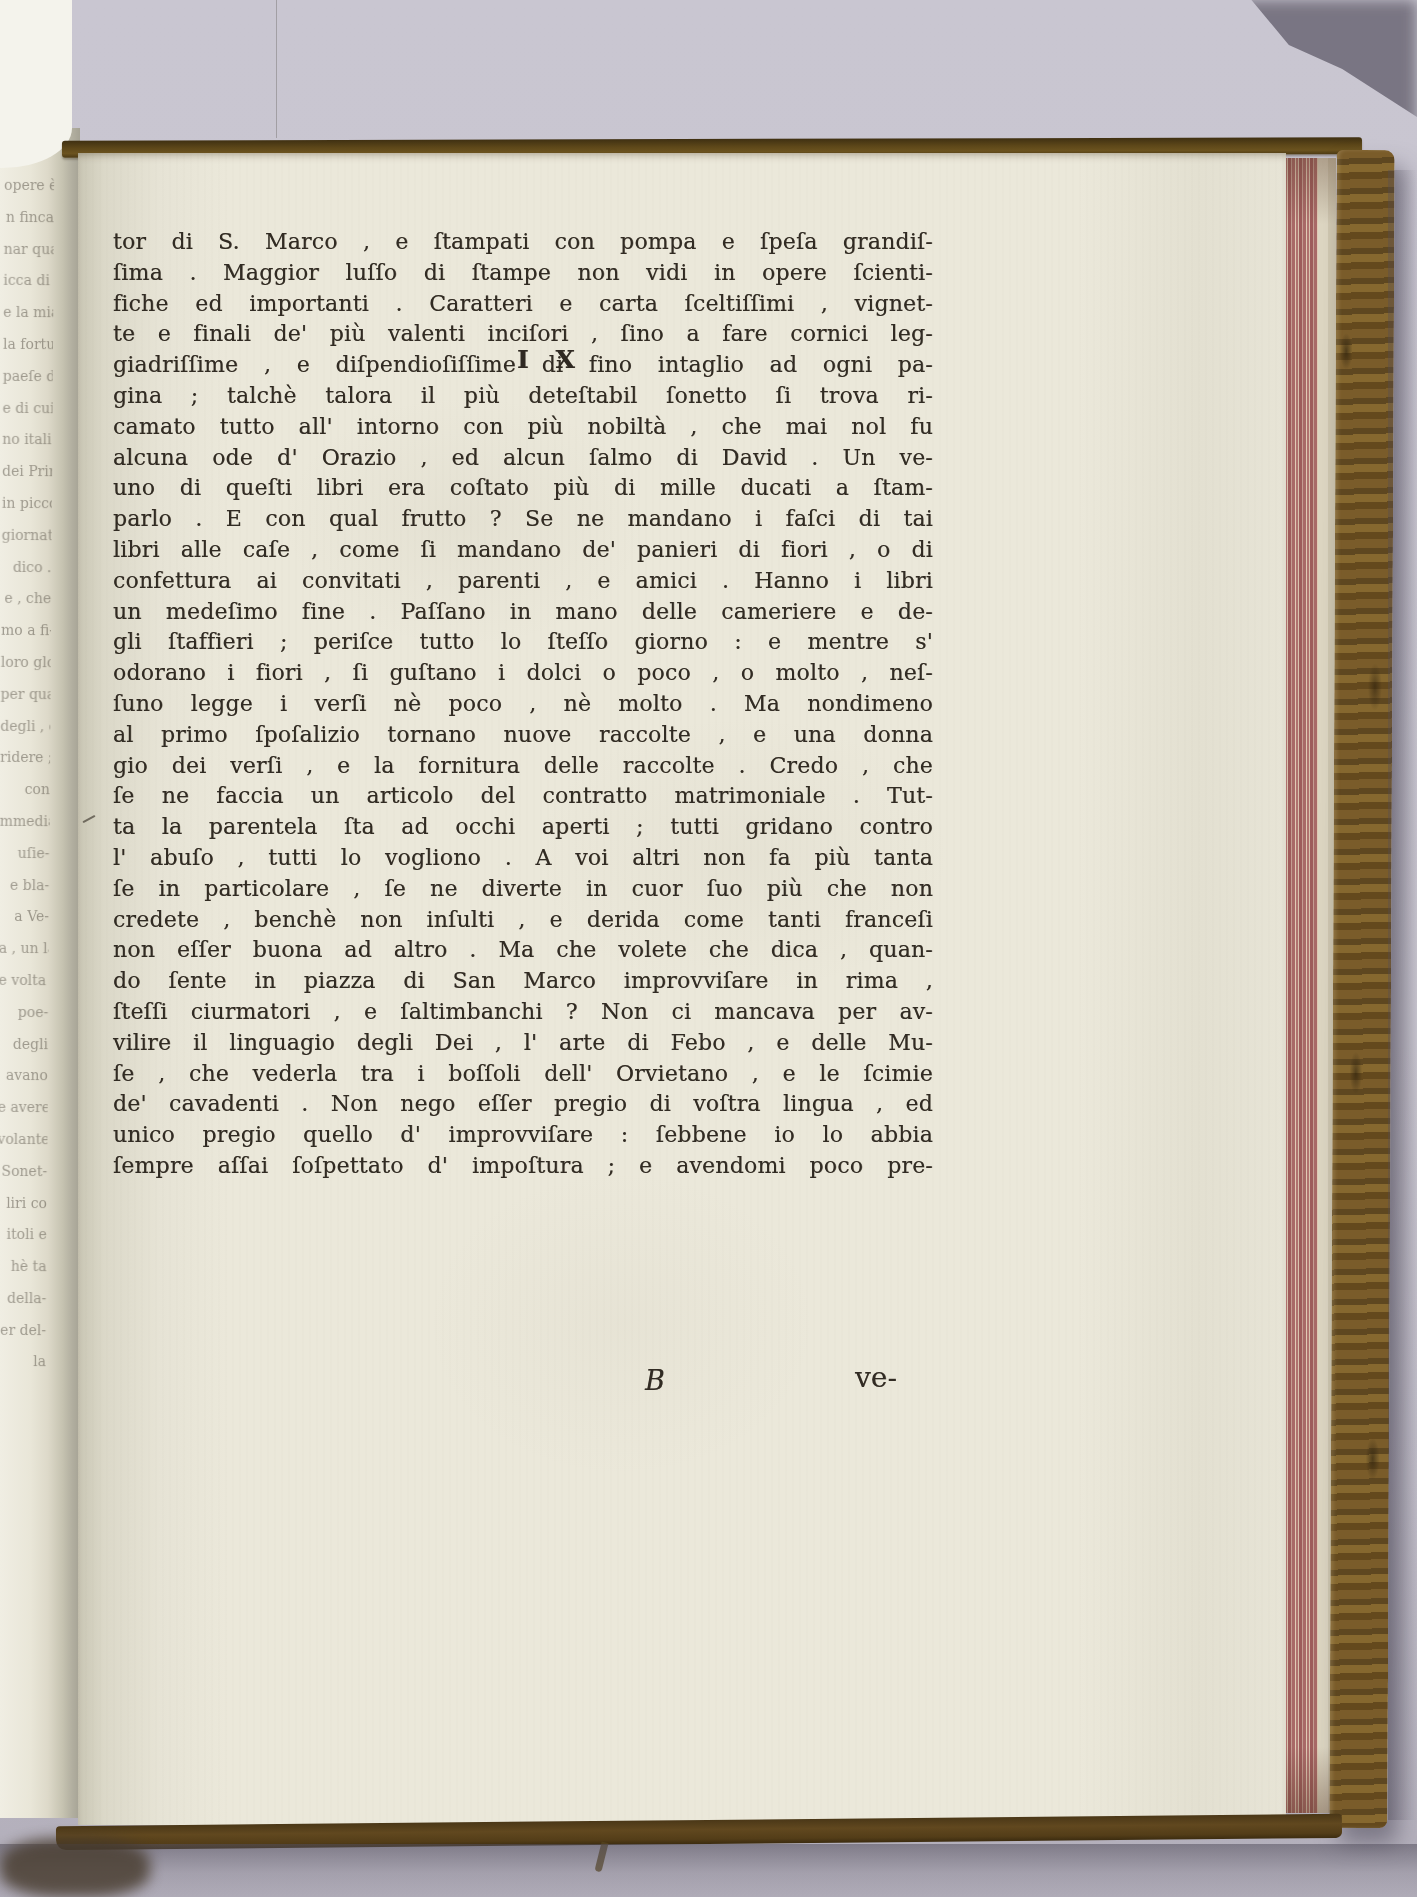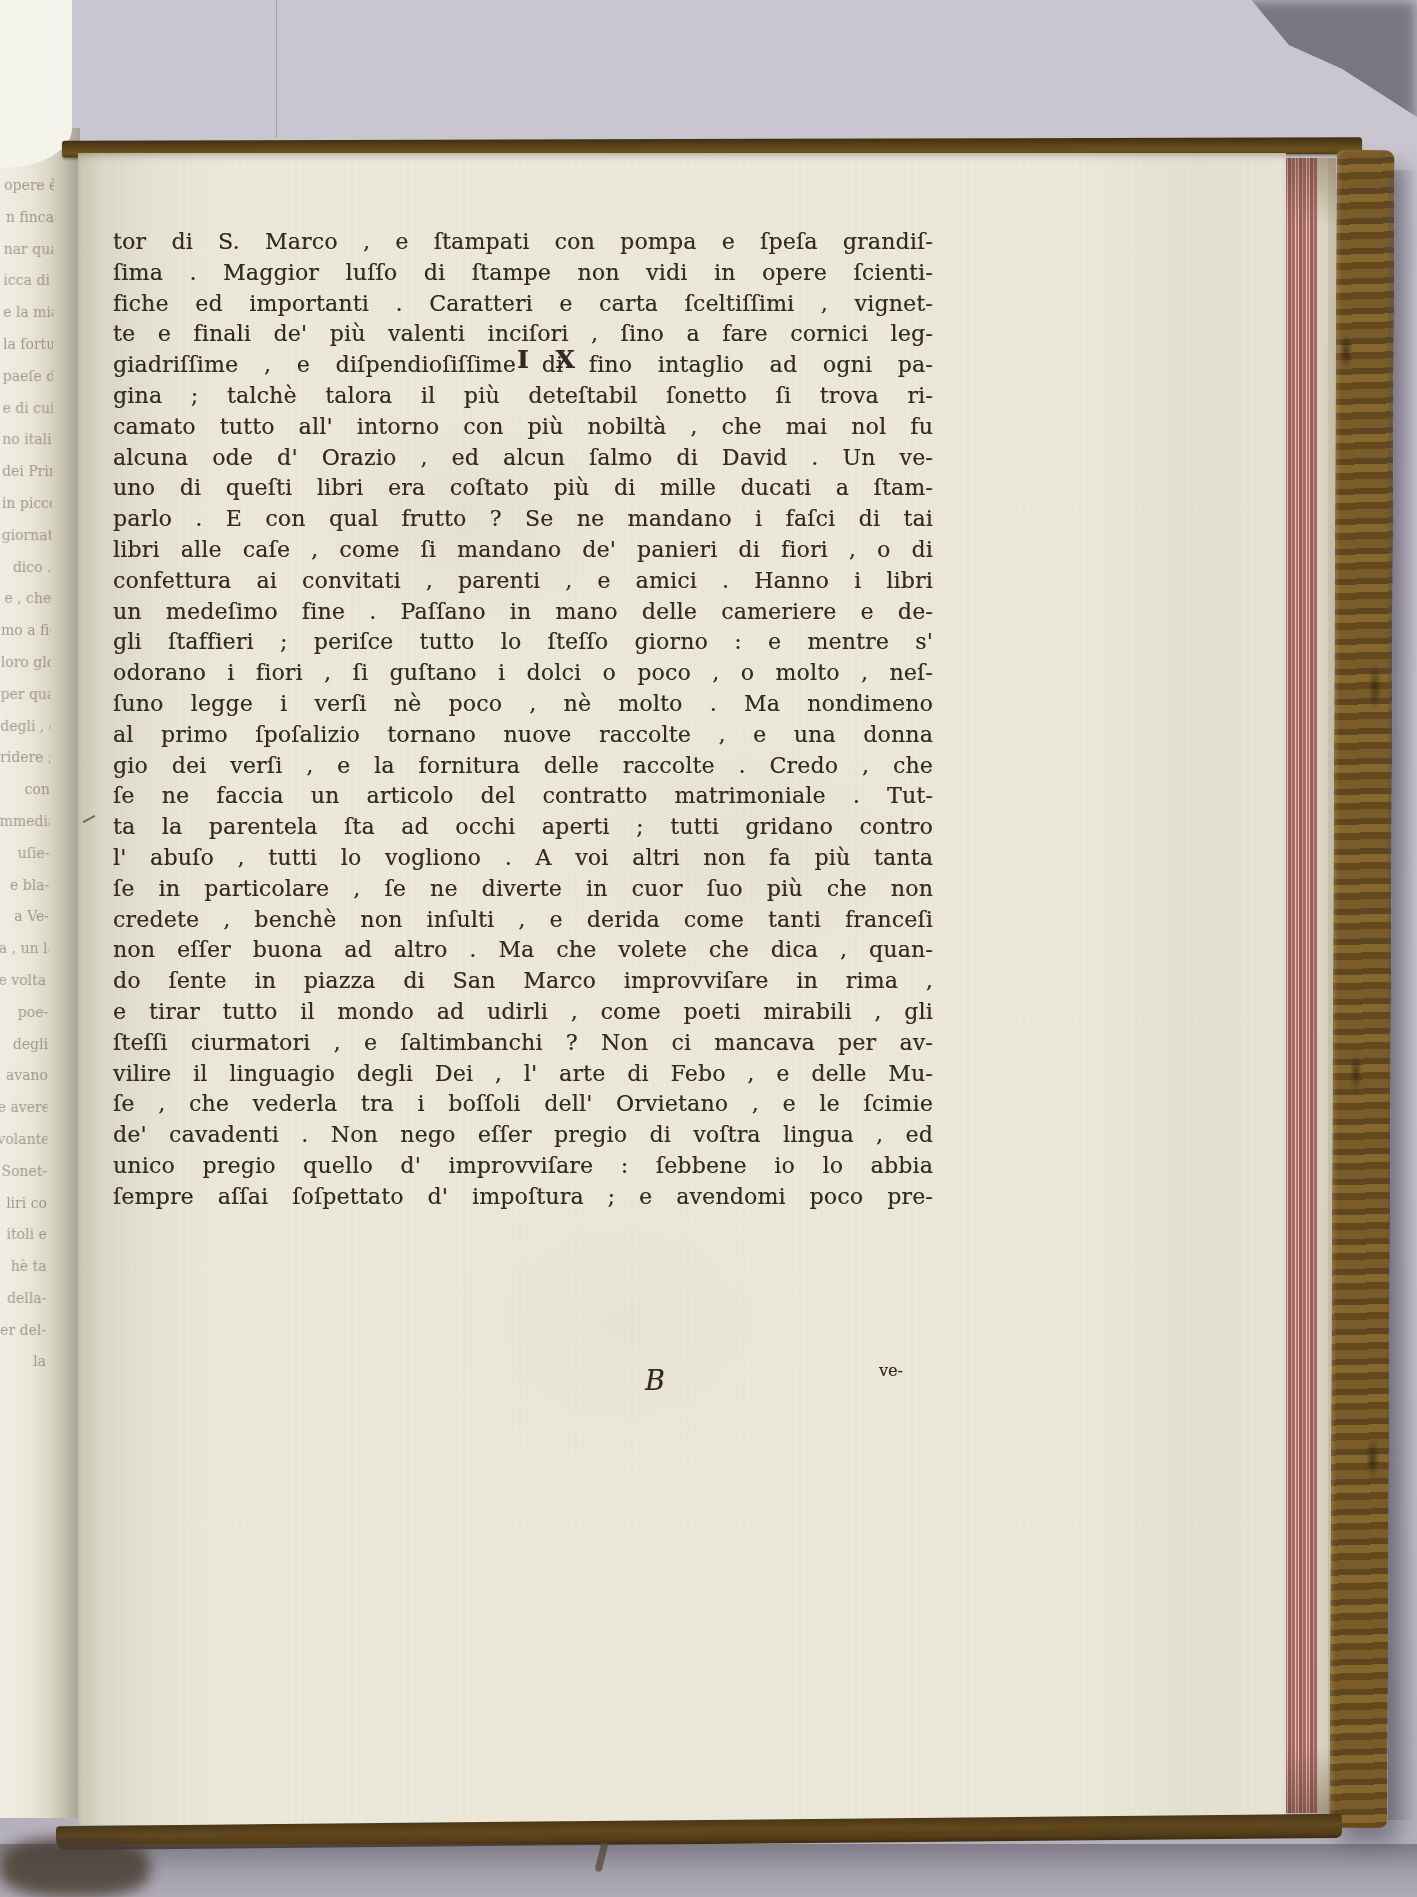--- a/index.html
+++ b/index.html
@@ -120,22 +120,22 @@
     text-shadow:.35px .35px .25px rgba(45,36,24,.5);
   }
   .line{
     height:30.8px;line-height:30.8px;white-space:nowrap;
     text-align:justify;text-align-last:justify;
     letter-spacing:.2px;
   }
   .sig-row{left:35px;top:1212px;width:820px;height:34px;font-size:24px;color:#312b23;}
   .sig-b{position:absolute;left:532px;top:0;font-style:italic;font-size:27px;
     text-shadow:.35px .35px .25px rgba(45,36,24,.5);}
-  .catchword{position:absolute;left:742px;top:-4px;font-size:16px;
-    text-shadow:.35px .35px .25px rgba(45,36,24,.5);margin-left:24px;}
+  .catchword{position:absolute;left:742px;top:-4px;font-size:28px;
+    text-shadow:.35px .35px .25px rgba(45,36,24,.5);}
 </style>
 </head>
 <body>
 
 <div class="abs facing-strip"></div>
 <div class="abs facing-topcurve"></div>
 <div class="abs bg-hairline"></div>
 <div class="abs ghost-col">
 
 <div>opere è</div>
@@ -223,21 +223,20 @@
       <div class="line">ſuno legge i verſi nè poco , nè molto . Ma nondimeno</div>
       <div class="line">al primo ſpoſalizio tornano nuove raccolte , e una donna</div>
       <div class="line">gio dei verſi , e la fornitura delle raccolte . Credo , che</div>
       <div class="line">ſe ne faccia un articolo del contratto matrimoniale . Tut-</div>
       <div class="line">ta la parentela ſta ad occhi aperti ; tutti gridano contro</div>
       <div class="line">l' abuſo , tutti lo vogliono . A voi altri non fa più tanta</div>
       <div class="line">ſe in particolare , ſe ne diverte in cuor ſuo più che non</div>
       <div class="line">credete , benchè non inſulti , e derida come tanti franceſi</div>
       <div class="line">non eſſer buona ad altro . Ma che volete che dica , quan-</div>
       <div class="line">do ſente in piazza di San Marco improvviſare in rima ,</div>
-      <div class="line">e tirar tutto il mondo ad udirli , come poeti mirabili , gli</div>
       <div class="line">ſteſſi ciurmatori , e ſaltimbanchi ? Non ci mancava per av-</div>
       <div class="line">vilire il linguagio degli Dei , l' arte di Febo , e delle Mu-</div>
       <div class="line">ſe , che vederla tra i boſſoli dell' Orvietano , e le ſcimie</div>
       <div class="line">de' cavadenti . Non nego eſſer pregio di voſtra lingua , ed</div>
       <div class="line">unico pregio quello d' improvviſare : ſebbene io lo abbia</div>
       <div class="line">ſempre aſſai ſoſpettato d' impoſtura ; e avendomi poco pre-</div>
     </div>
 
   <div class="abs sig-row">
     <span class="sig-b">B</span>

